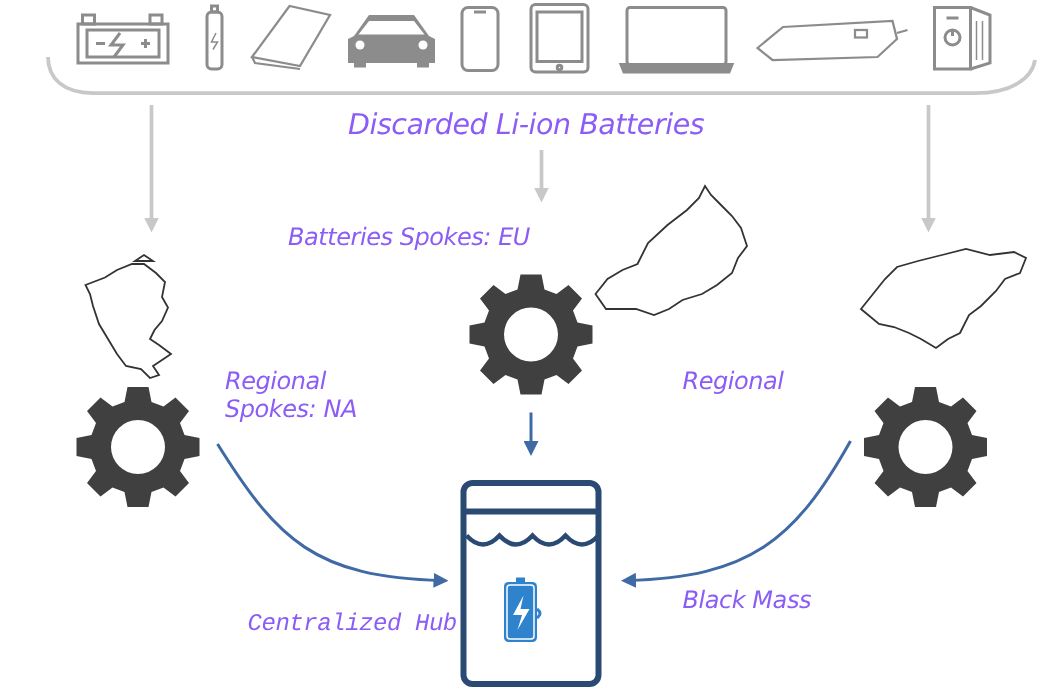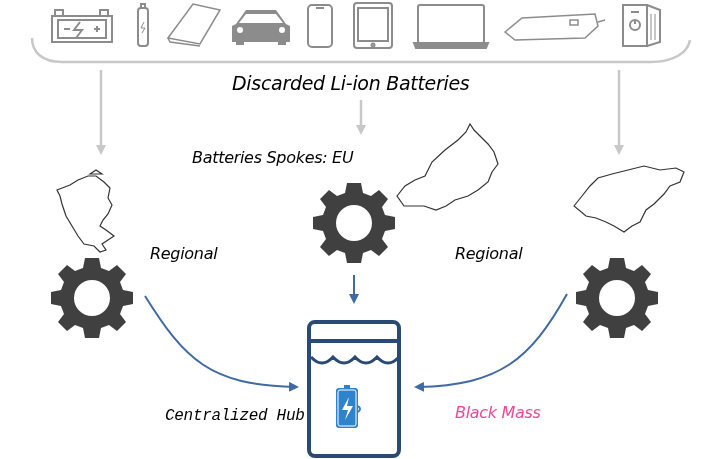--- a/index.html
+++ b/index.html
@@ -1,19 +1,19 @@
 <!DOCTYPE html>
 <html><head>
 <meta charset="utf-8">
 <style>
   html, body { margin: 0; padding: 0; background: #ffffff; }
   body { width: 702px; height: 459px; position: relative; overflow: hidden;
          font-family: "DejaVu Sans", sans-serif; }
   svg.canvas { position: absolute; left: 0; top: 0; }
-  .lbl { position: absolute; font-style: italic; color: #000000; font-size: 16px;
+  .lbl { position: absolute; font-style: italic; color: #8b5cf6; font-size: 16px;
          font-family: "DejaVu Sans", sans-serif; white-space: nowrap; letter-spacing: -0.3px; }
   .center { text-align: left; }
 </style>
 </head>
 <body>
 
 <svg class="canvas" width="702" height="459" viewBox="0 0 702 459">
   <defs>
     <marker id="grayHead" markerWidth="10" markerHeight="10" refX="5" refY="5" orient="auto" markerUnits="userSpaceOnUse">
       <path d="M0,0 L10,5 L0,10 z" fill="#c8c8c8"></path>
@@ -113,18 +113,19 @@
     <rect x="338" y="390" width="18" height="36" rx="2" fill="none" stroke="#ffffff" stroke-width="1"></rect>
     <path d="M349,397 L342,410 L348,410 L345,420 L353,406 L347,406 Z" fill="#ffffff"></path>
     <path d="M358,406 q4,3 0,6" fill="none" stroke="#2f83cc" stroke-width="2"></path>
   </g>
 </svg>
 
 <div class="lbl" style="left:232px; top:72px; font-size:19px;">Discarded Li-ion Batteries</div>
 <div class="lbl" style="left:192px; top:148px;">Batteries Spokes: EU</div>
 <div class="lbl center" style="left:150px; top:244px; width:100px;">
   <div>Regional</div>
+  <div>Spokes: NA</div>
 </div>
 <div class="lbl center" style="left:455px; top:244px; width:115px;">
   <div>Regional</div>
 </div>
 <div class="lbl" style="left:165px; top:407px;font-family:Liberation Mono, monospace;">Centralized Hub</div>
-<div class="lbl" style="left:455px; top:403px; color:#ec4899;">Black Mass</div>
+<div class="lbl" style="left:455px; top:390px; color:#8b5cf6;">Black Mass</div>
 
 </body></html>

